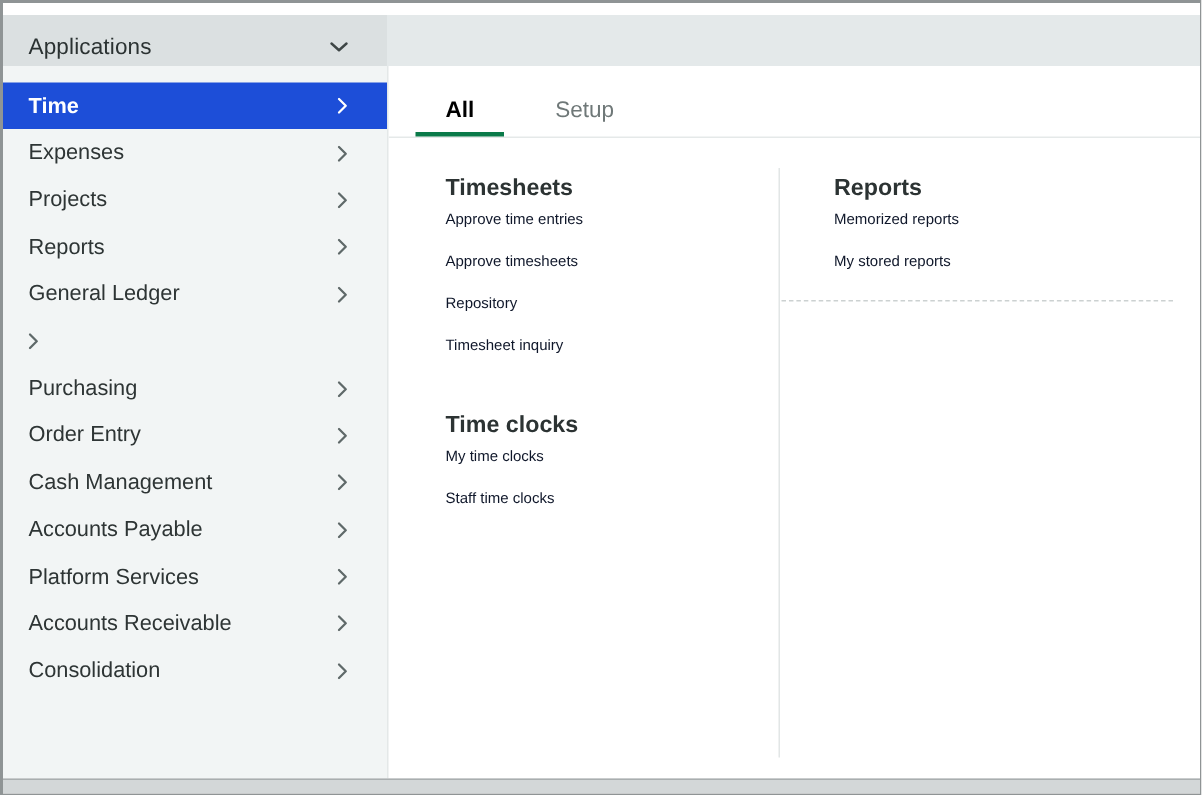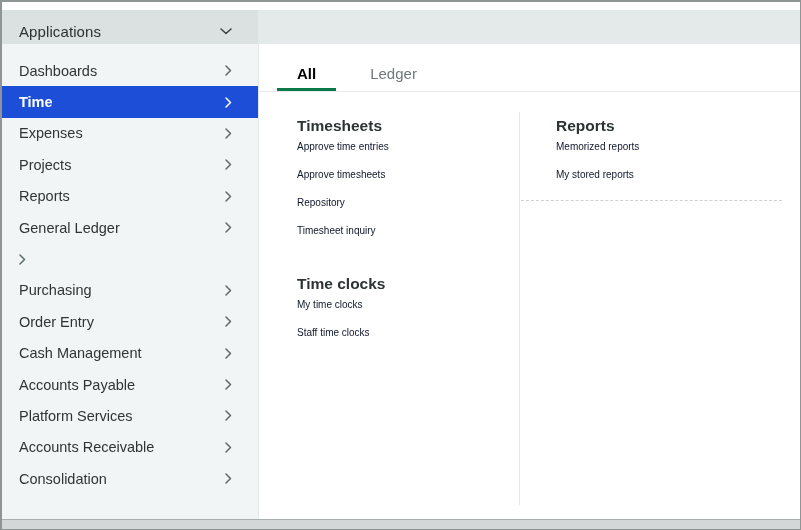--- a/index.html
+++ b/index.html
@@ -95,28 +95,20 @@
         <svg width="12" height="7" viewBox="0 0 12 7">
             <path d="M1 1l5 4.5L11 1" fill="none" stroke="currentColor" stroke-width="1.6" stroke-linecap="round" stroke-linejoin="round"></path>
           </svg>
       </span>
     </div>
     <div class="header-right"></div>
   </div>
 
   <div class="sidebar">
 
-      <div class="side-item">
-        <span class="label">Dashboards</span>
-        <span class="arrow">
-          <svg width="7" height="11" viewBox="0 0 7 11">
-            <path d="M1 1l4.5 4.5L1 10" fill="none" stroke="currentColor" stroke-width="1.5" stroke-linecap="round" stroke-linejoin="round"></path>
-          </svg>
-        </span>
-      </div>
       <div class="side-item selected">
         <span class="label">Time</span>
         <span class="arrow">
           <svg width="7" height="11" viewBox="0 0 7 11">
             <path d="M1 1l4.5 4.5L1 10" fill="none" stroke="currentColor" stroke-width="1.5" stroke-linecap="round" stroke-linejoin="round"></path>
           </svg>
         </span>
       </div>
       <div class="side-item">
         <span class="label">Expenses</span>
@@ -212,21 +204,21 @@
             <path d="M1 1l4.5 4.5L1 10" fill="none" stroke="currentColor" stroke-width="1.5" stroke-linecap="round" stroke-linejoin="round"></path>
           </svg>
         </span>
       </div>
     </div>
 
   <div class="content">
     <div class="tabbar">
 
     <div class="tab active">All</div>
-        <div class="tab">Ledger</div>
+        <div class="tab">Setup</div>
       </div>
     <div class="columns">
 
     <div class="col col-left">
           <div class="group">
             <h3 class="group-title">Timesheets</h3>
             <ul class="menu-list">
               <li class="menu-item">
                 <span class="link-label">Approve time entries</span>
               </li>

